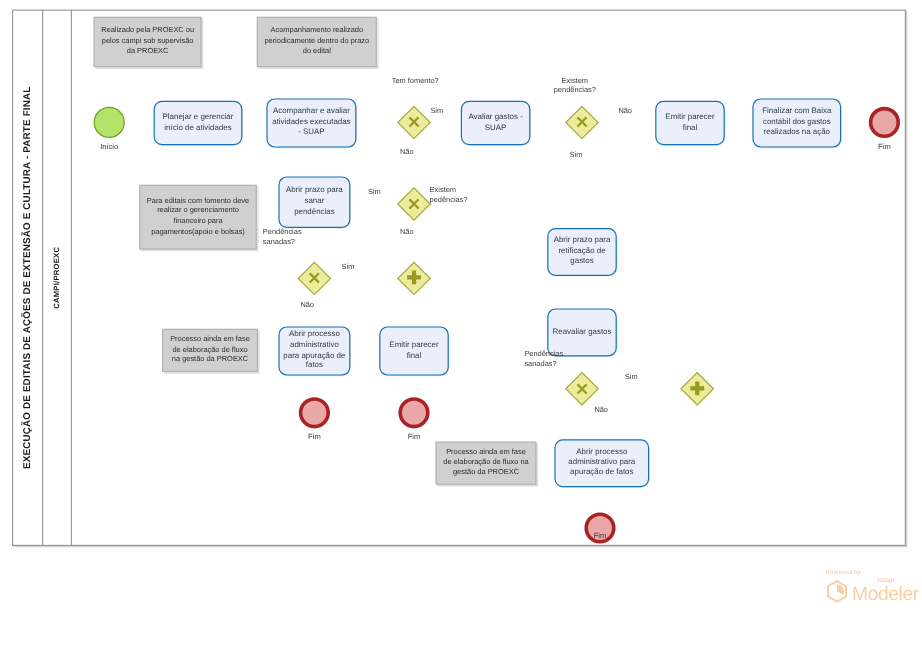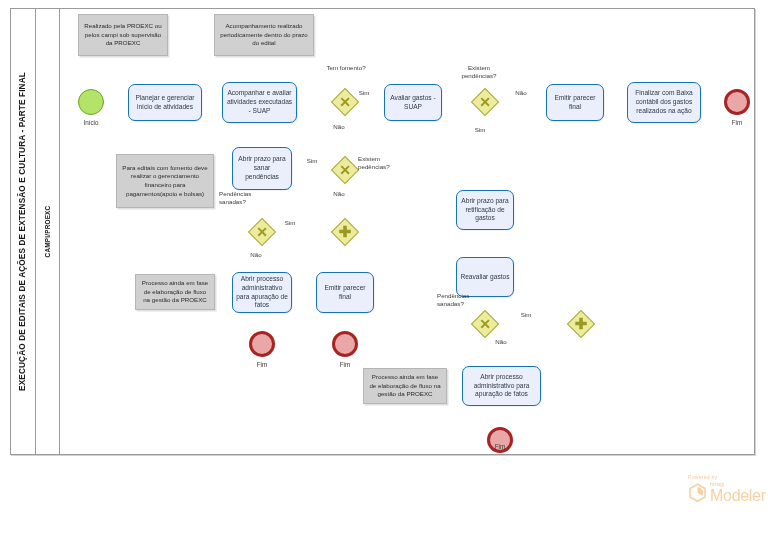--- a/index.html
+++ b/index.html
@@ -70,21 +70,21 @@
     box-shadow:1.5px 1.5px 0 rgba(0,0,0,0.12);
   }
   .flowlabel{
     position:absolute;font-size:6.2px;color:#3b3b3b;white-space:nowrap;text-align:center;
   }
   .flowlabel.multi{white-space:normal;line-height:1.25;}
 
   
   .brand{position:absolute;left:688px;top:474px;}
   .brand .pw{font-size:5.2px;color:#f3c89a;letter-spacing:0.2px;}
-  .brand-row{display:flex;align-items:center;margin-top:2px;}
+  .brand-row{display:flex;align-items:center;margin-top:2px;text-align:center;}
   .brand .bz{font-size:5.4px;color:#f2c79a;line-height:1;margin-bottom:1px;}
   .brand .md{font-size:16px;color:#f7cfa2;line-height:0.95;letter-spacing:-0.3px;}
   svg{display:block;}
 </style>
 </head>
 <body>
 
 <div id="canvas">
 
   <svg width="768" height="550" style="position:absolute;left:0;top:0;">

